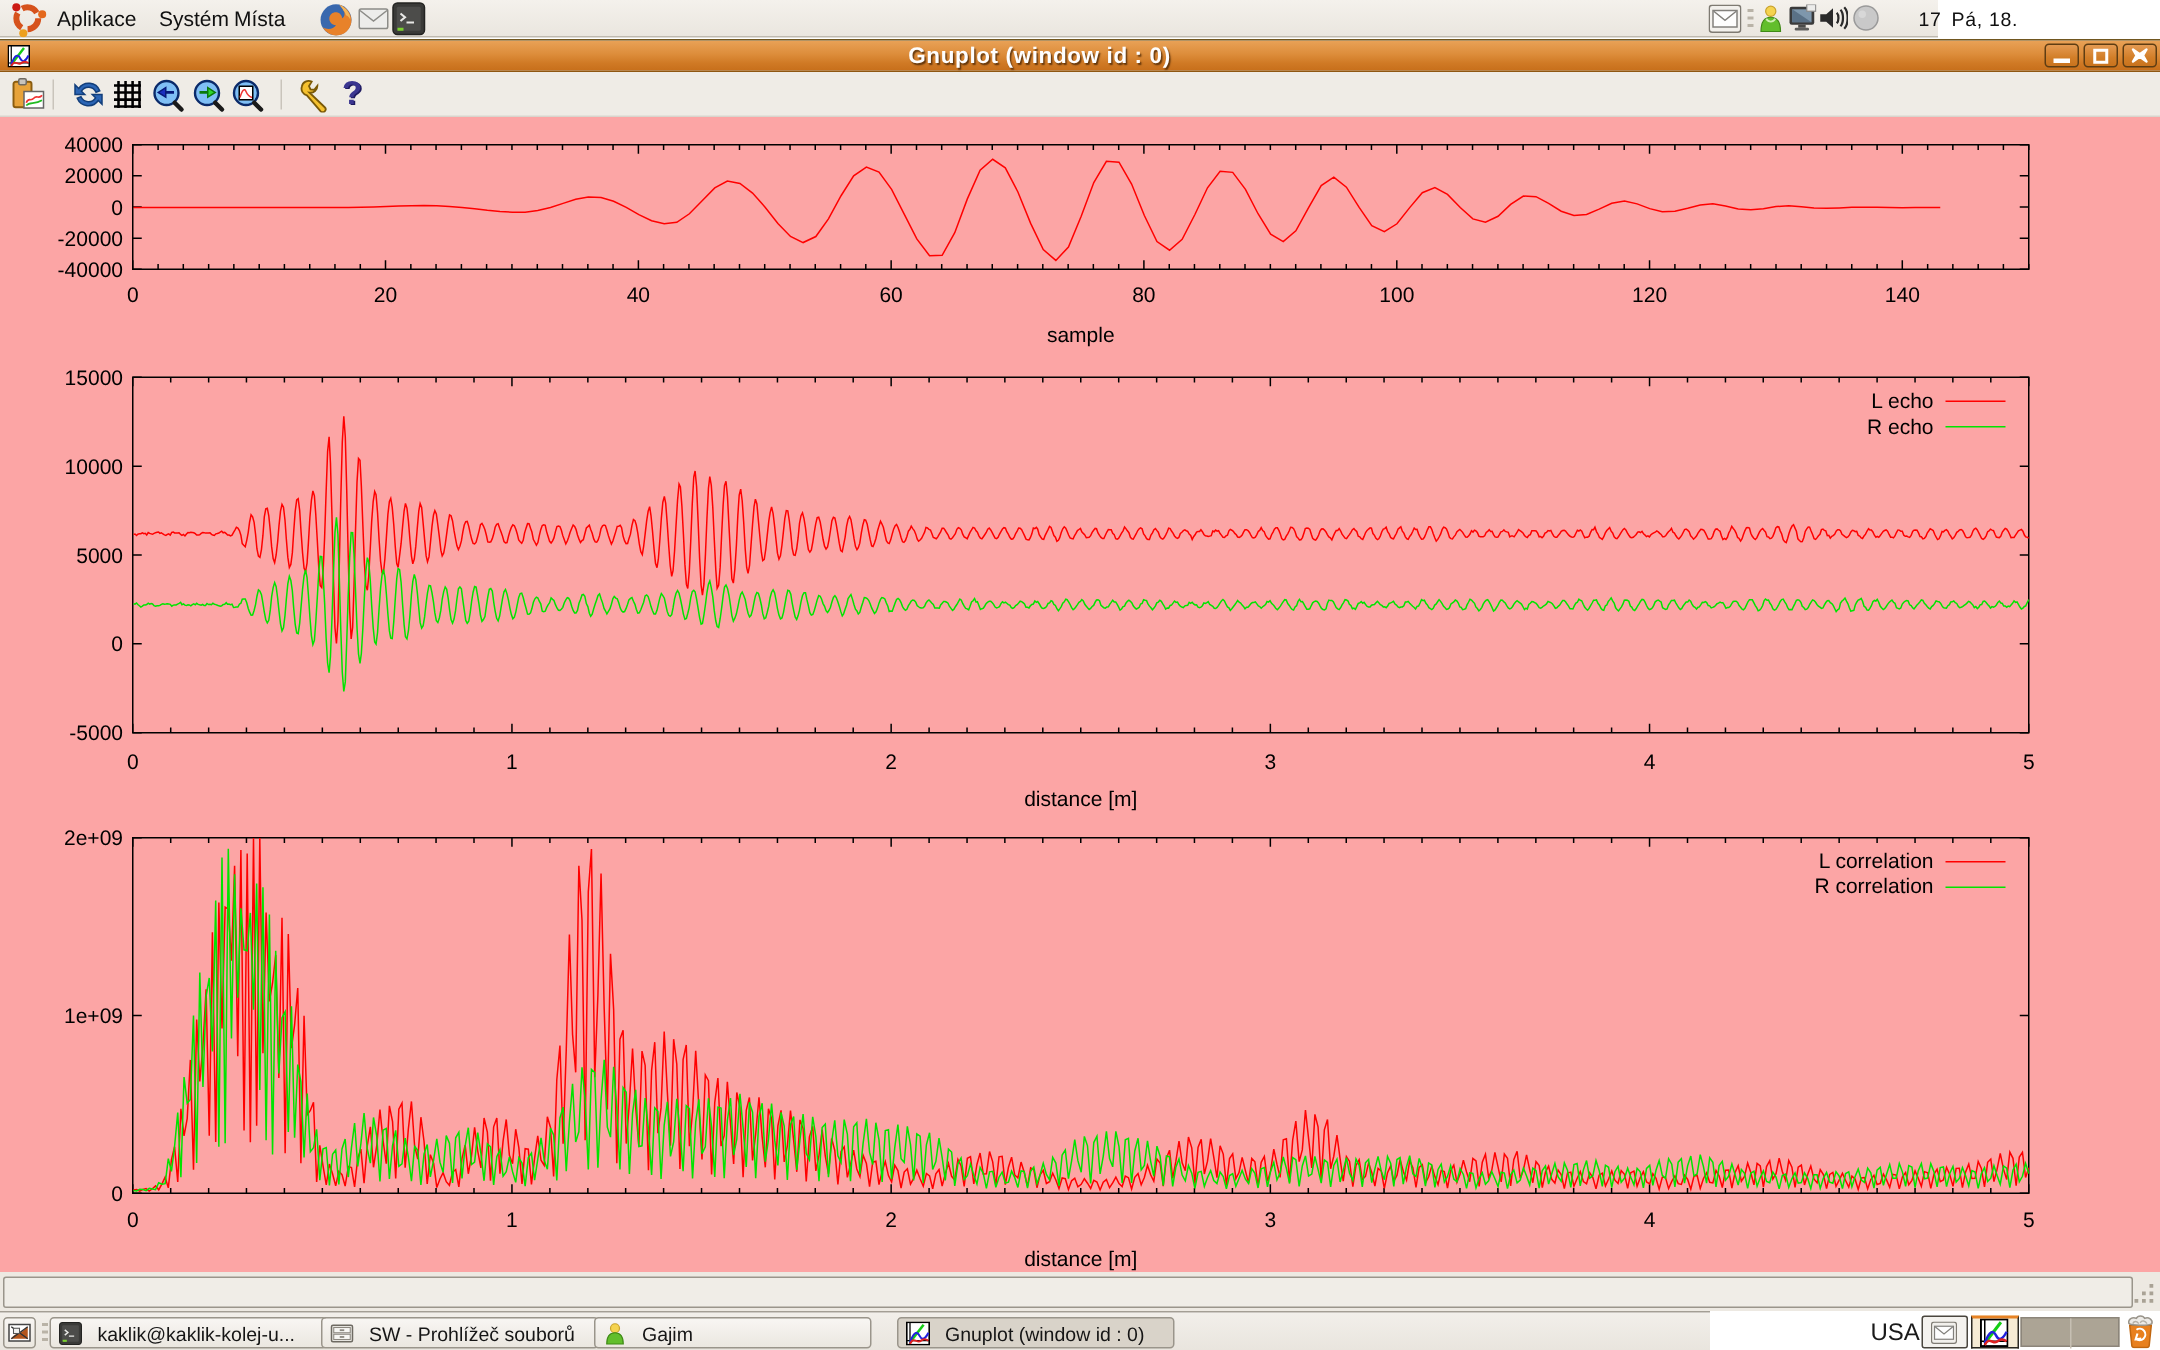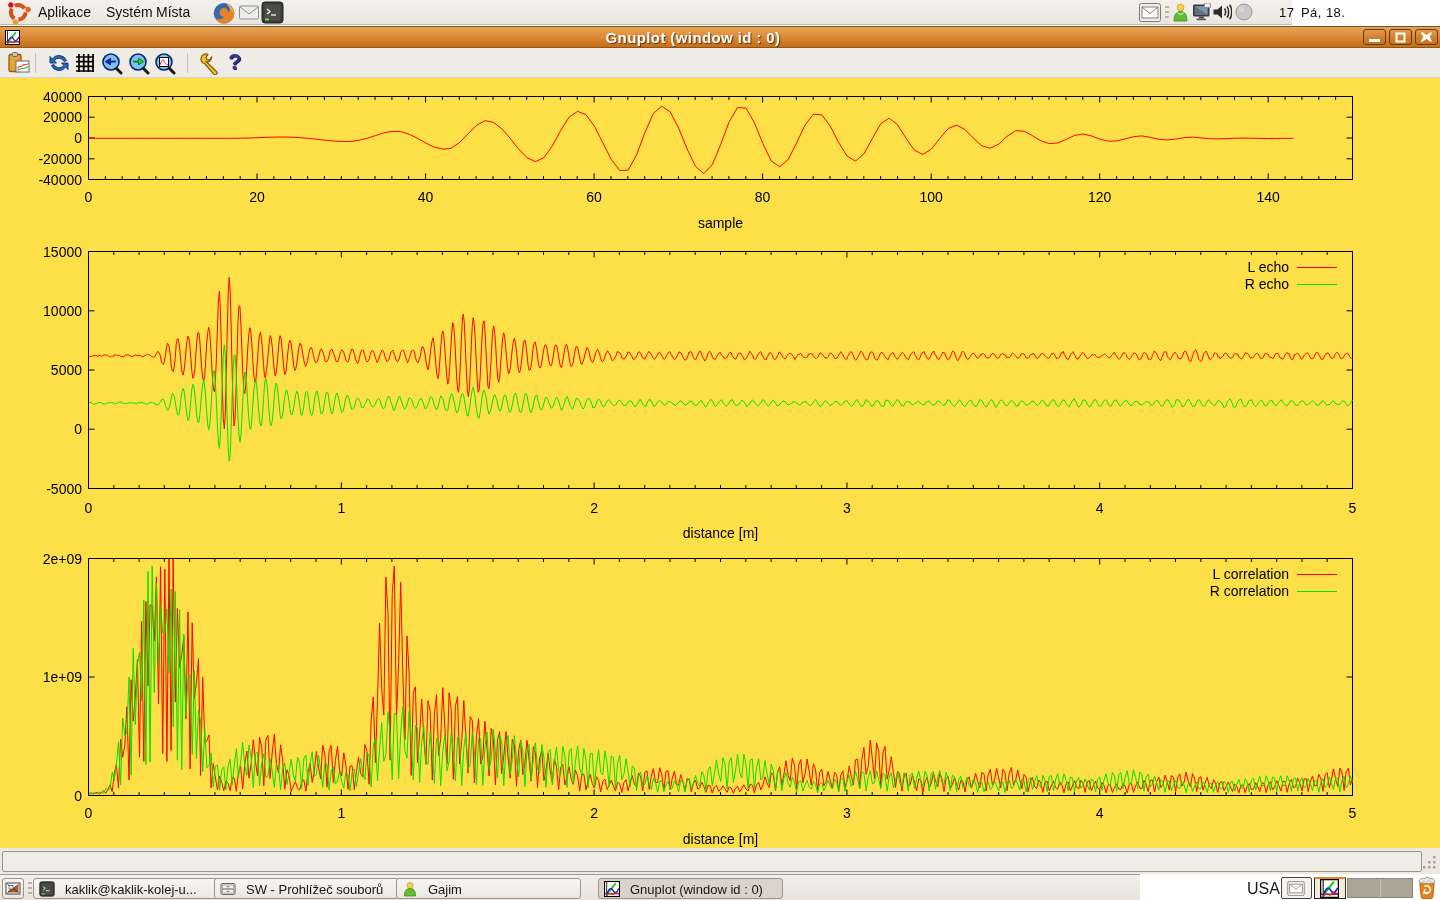--- a/index.html
+++ b/index.html
@@ -2,21 +2,21 @@
 <html><head><meta charset="utf-8"><style>
 *{margin:0;padding:0;box-sizing:border-box}
 html,body{width:1440px;height:900px;overflow:hidden;background:#fff;font-family:"Liberation Sans",sans-serif}
 #panel{position:absolute;left:0;top:0;width:1292px;height:25px;background:linear-gradient(#F4F1EC,#EAE6DF);border-bottom:1px solid #BEB9AF}
 .menu{position:absolute;top:0;height:25px;line-height:25px;font-size:14px;color:#101010}
 #titlebar{position:absolute;left:0;top:26px;width:1440px;height:22px;background:linear-gradient(#E9A257 0%,#DD8D3B 45%,#D07A25 75%,#C76F1B 100%);border-top:1px solid #70561F;border-bottom:1px solid #8F5711}
 #wtitle{position:absolute;left:20px;top:0;width:1346px;text-align:center;font-size:15px;letter-spacing:0.4px;font-weight:bold;color:#FEFEFE;line-height:21px;text-shadow:1px 1px 1px rgba(60,30,0,.75)}
 .tbtn{position:absolute;top:2px;width:23px;height:16px;border:1px solid #5E3D13;border-radius:3px;background:linear-gradient(#E49A52,#D27E28 60%,#C9731D)}
 #toolbar{position:absolute;left:0;top:48px;width:1440px;height:30px;background:#EFECE6;border-bottom:1px solid #D9D5CD}
 .sep{position:absolute;top:5px;width:1px;height:20px;background:#C9C4BB}
-#canvas{position:absolute;left:0;top:78px;width:1440px;height:770px;background:#fde047}
+#canvas{position:absolute;left:0;top:78px;width:1440px;height:770px;background:#fca5a5}
 #statusbar{position:absolute;left:0;top:848px;width:1440px;height:26px;background:#EDE9E2}
 #statusbox{position:absolute;left:2px;top:3px;width:1420px;height:21px;background:#F0EDE7;border:1px solid #9A958B;border-radius:2px}
 #taskbar{position:absolute;left:0;top:874px;width:1140px;height:26px;background:linear-gradient(#F2EFEA,#E9E5DE);border-top:1px solid #A39E94}
 .task{position:absolute;top:3px;height:21px;border:1px solid #9A958B;border-radius:3px;background:linear-gradient(#F8F6F3,#EBE7E0);font-size:13px;color:#151515;white-space:nowrap;overflow:hidden}
 .task span{position:absolute;left:31px;top:2px;line-height:17px}
 .ticon{position:absolute;left:5px;top:2px;width:16px;height:16px}
 svg{display:block}
 </style></head><body>
 
 <div id="panel">

